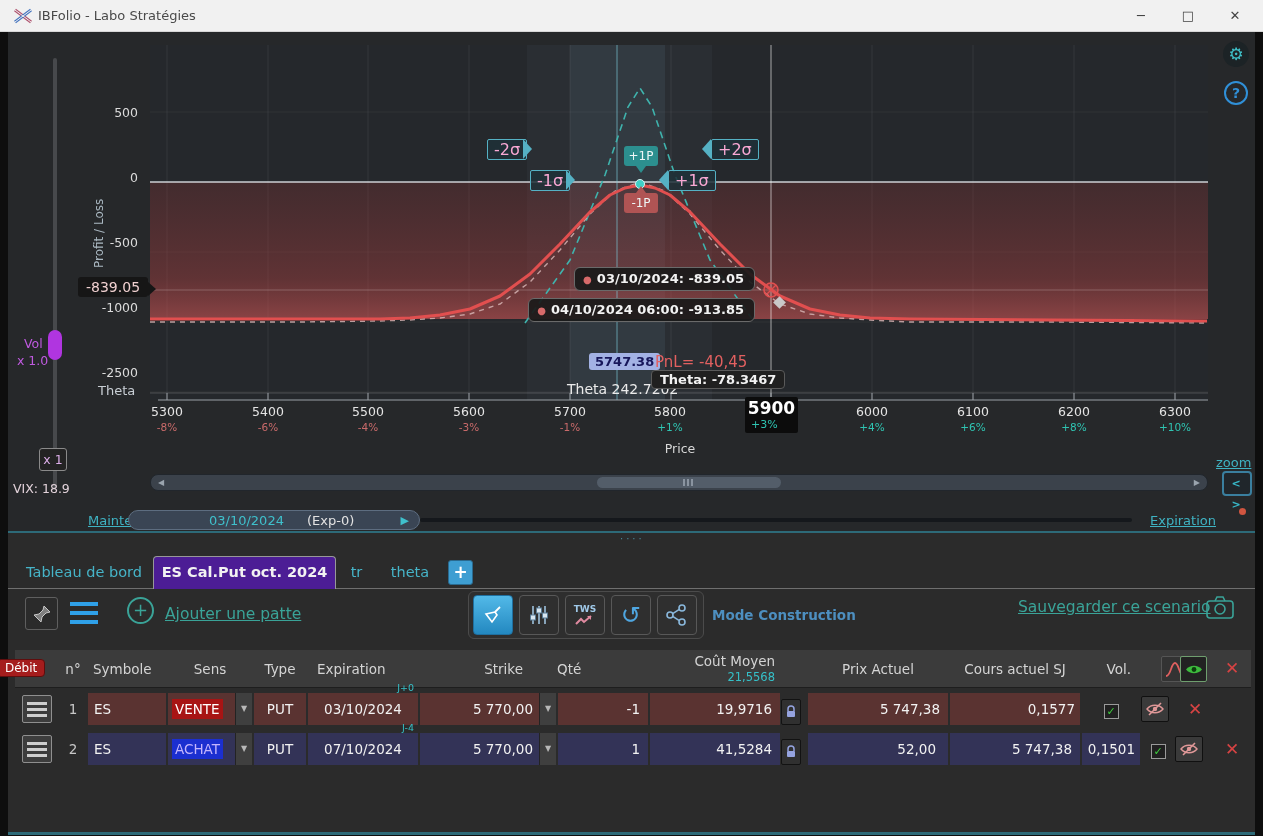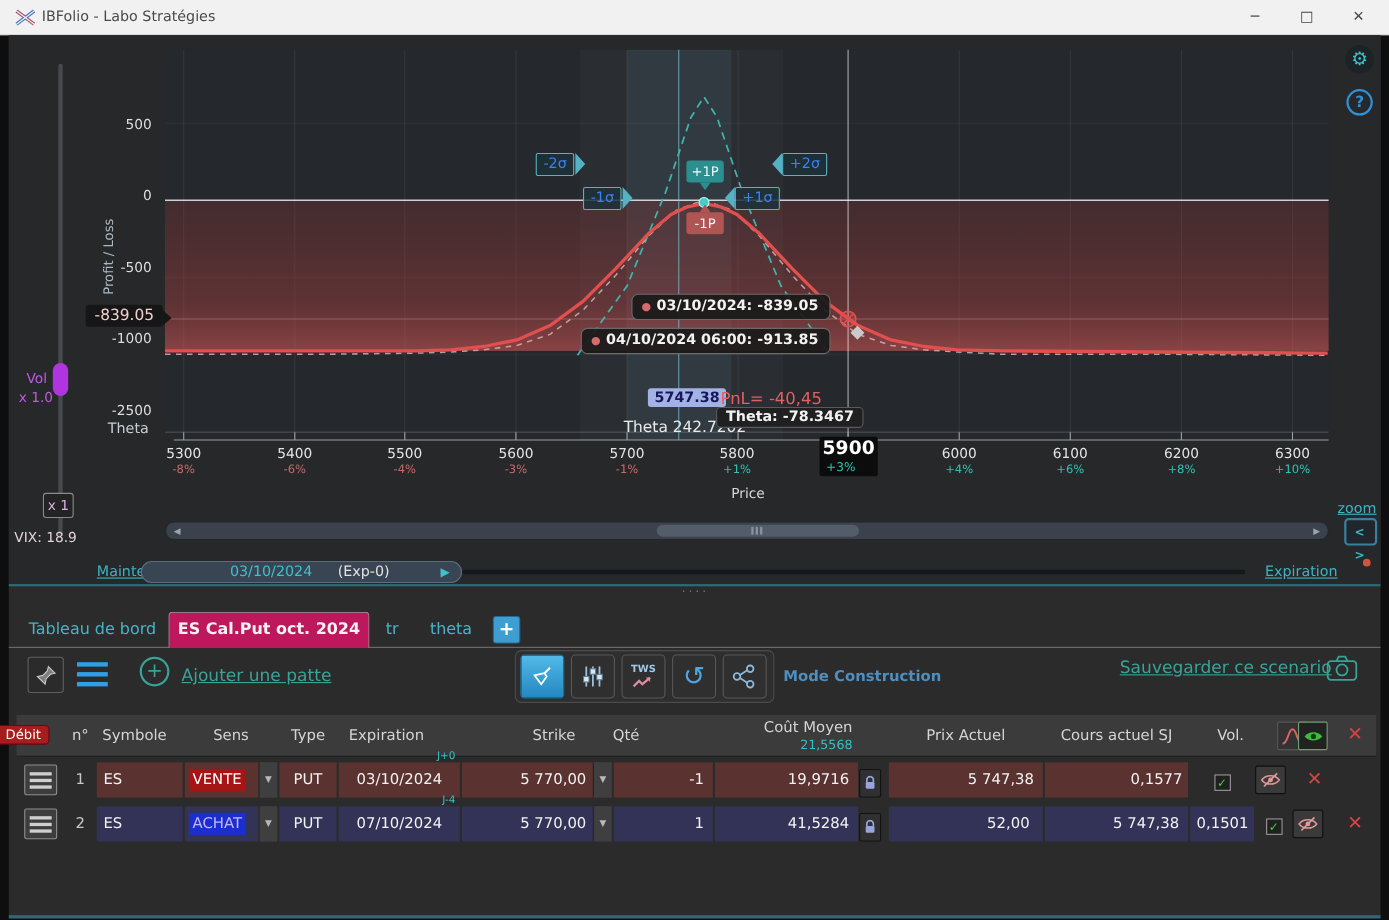--- a/index.html
+++ b/index.html
@@ -14,21 +14,21 @@
 
   
   .main-bg   { left:8px; top:32px; width:1247px; height:802px; background:#2b2b2b; }
   .chart-panel { left:8px; top:32px; width:1247px; height:499px; background:#26282a; }
   .chart-divider { left:8px; top:531px; width:1247px; height:2px; background:#2d6a78; }
   .bottom-border { left:8px; top:832px; width:1247px; height:3px; background:#2d6a78; }
 
   .ylab { color:#dcdcdc; font-size:12.5px; text-align:right; width:44px; }
   .pl-label { color:#aab8c2; font-size:12px; transform:rotate(-90deg); transform-origin:left top; white-space:nowrap; }
 
-  .sigma { background:rgba(30,48,56,.85); border:1px solid #55b1c4; color:#3b82f6; font-size:13px; padding:0 6px; height:21px; line-height:19px; border-radius:2px; }
+  .sigma { background:rgba(30,48,56,.85); border:1px solid #55b1c4; color:#f9a8d4; font-size:16px; padding:0 6px; height:21px; line-height:19px; border-radius:2px; }
   .sig-ar-r { width:0; height:0; border-top:10px solid transparent; border-bottom:10px solid transparent; border-left:9px solid #55b1c4; }
   .sig-ar-l { width:0; height:0; border-top:10px solid transparent; border-bottom:10px solid transparent; border-right:9px solid #55b1c4; }
   .pinbadge { width:34px; height:20px; border-radius:3px; color:#eef7f7; font-size:12px; text-align:center; line-height:20px; }
   .pin-tail-dn { left:12px; top:20px; width:0; height:0; border-left:5px solid transparent; border-right:5px solid transparent; border-top:7px solid #2c8f8f; }
   .pin-tail-up { left:12px; top:-7px; width:0; height:0; border-left:5px solid transparent; border-right:5px solid transparent; border-bottom:7px solid #b05454; }
 
   .tooltip { background:rgba(26,26,26,.93); border:1px solid #6a6a6a; border-radius:6px; padding:3px 10px 4px 8px; font-size:13px; font-weight:bold; color:#f2f2f2; white-space:nowrap; z-index:6; }
   .tooltip .dot { color:#d76a6a; font-size:10px; margin-right:5px; }
   .ybadge { background:#161616; color:#f0d0d0; font-size:14px; padding:2px 8px; border-radius:3px; z-index:5; }
   .ybadge-ar { left:100%; top:5px; width:0; height:0; border-top:7px solid transparent; border-bottom:7px solid transparent; border-left:8px solid #161616; }
@@ -38,21 +38,21 @@
   .neg { color:#c96a6a; } .pos { color:#2fc4b2; }
 
   .scrolltrack { background:#3b424b; border:1px solid #21262c; border-radius:8px; }
   .scrollthumb { background:#535d69; border-radius:6px; }
   .scroll-ar { color:#9aa4ae; font-size:8px; line-height:14px; }
 
   .link { color:#3fb3c3; text-decoration:underline; }
   .pill { background:#3a4554; border:1px solid #5d6d80; border-radius:10px; }
 
   .tab { color:#46b4c8; font-size:14.5px; text-align:center; }
-  .tab-active { background:#be185d; border:1px solid #989898; border-bottom:none; border-radius:4px 4px 0 0; color:#f2f2f2; font-weight:bold; font-size:14.5px; text-align:center; line-height:31px; z-index:3; }
+  .tab-active { background:#4c1d95; border:1px solid #989898; border-bottom:none; border-radius:4px 4px 0 0; color:#f2f2f2; font-weight:bold; font-size:14.5px; text-align:center; line-height:31px; z-index:3; }
   .tabs-line { left:8px; top:588px; width:1247px; height:1px; background:#6f6f6f; z-index:1; }
 
   .iconbtn { width:40px; height:40px; background:#2f2f2f; border:1px solid #585858; border-radius:4px; display:flex; align-items:center; justify-content:center; flex-direction:column; }
   .iconbtn.active { background:linear-gradient(#52b9e8,#2388c0); border-color:#1f6f9f; }
 
   
   .tgrid { display:grid; grid-template-columns:44px 28px 80px 86px 54px 112px 138px 92px 132px 26px 142px 132px 60px 34px 40px 34px; width:1236px; }
   .thead { background:#3b3b3b; height:38px; color:#d4d4d4; font-size:13.5px; position:relative; align-items:center; border-bottom:1px solid #1e1e1e; }
   .trow { height:38px; align-items:center; }
   .cell { height:32px; line-height:32px; margin:2px 1px; font-size:13.5px; color:#f2f2f2; position:relative; }

